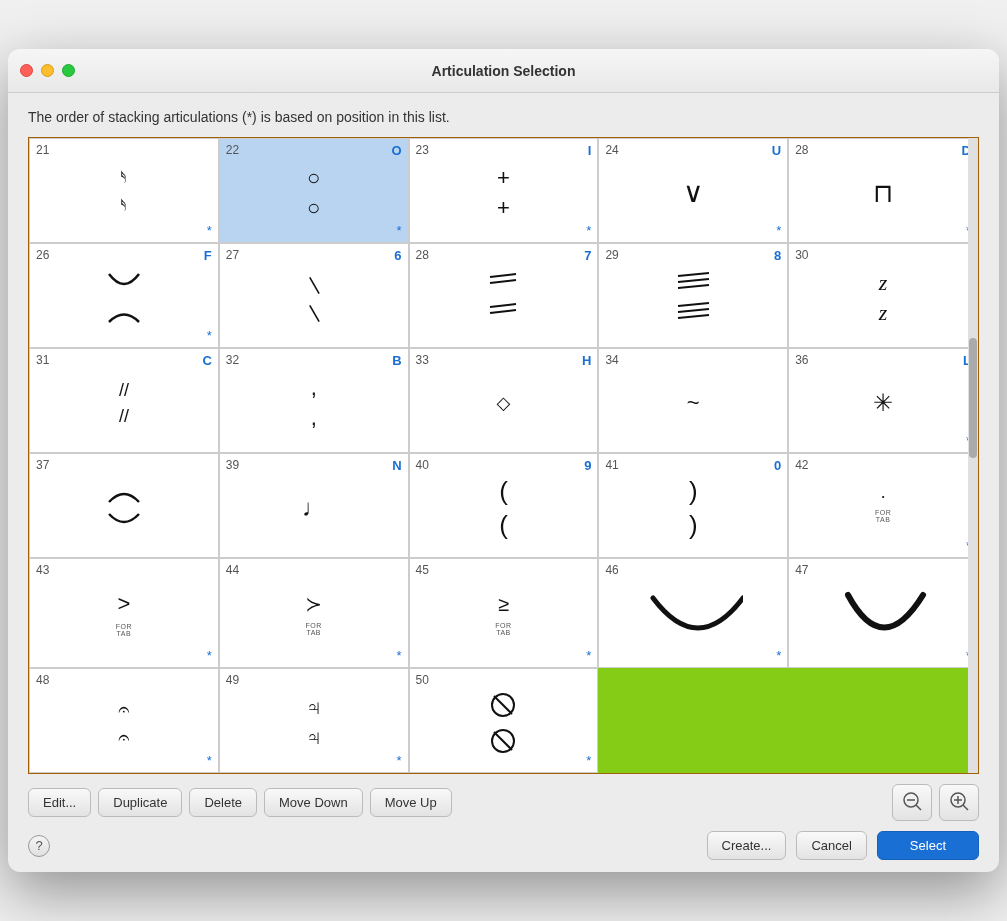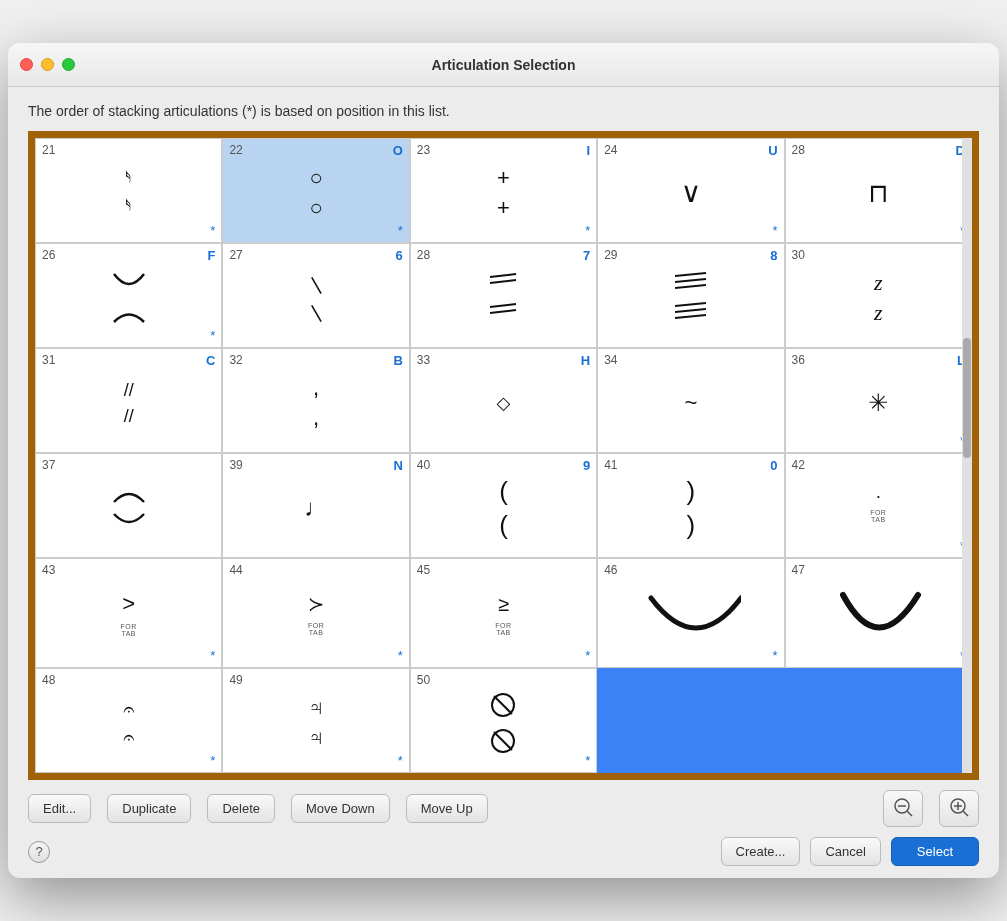--- a/index.html
+++ b/index.html
@@ -50,22 +50,22 @@
     }
     .content {
       padding: 16px 20px 12px;
     }
     .description {
       font-size: 14px;
       color: #333;
       margin-bottom: 12px;
     }
     .grid-container {
-      border: 7px solid #a16207;
-      background: #3b82f6;
+      border: 1px solid #a16207;
+      background: #84cc16;
       overflow: hidden;
       position: relative;
     }
     .grid {
       display: grid;
       grid-template-columns: repeat(5, 1fr);
       width: 100%;
     }
     .cell {
       border: 1px solid #ccc;
@@ -136,21 +136,21 @@
       width: 8px;
       height: 120px;
       background: #aaa;
       border-radius: 4px;
       margin: 2px auto;
       margin-top: 200px;
     }
     .buttons-row1 {
       display: flex;
       align-items: center;
-      gap: 16px;
+      gap: 7px;
       margin-top: 10px;
     }
     .buttons-row2 {
       display: flex;
       align-items: center;
       justify-content: center;
       gap: 10px;
       margin-top: 10px;
     }
     .btn {
@@ -160,21 +160,21 @@
       padding: 6px 14px;
       font-size: 13px;
       cursor: pointer;
       color: #333;
       white-space: nowrap;
     }
     .btn-primary {
       background: #1a6fd4;
       color: white;
       border: 1px solid #1560b8;
-      padding: 6px 25px;
+      padding: 6px 32px;
     }
     .zoom-btn {
       background: linear-gradient(to bottom, #f9f9f9, #e3e3e3);
       border: 1px solid #bbb;
       border-radius: 6px;
       padding: 5px 8px;
       cursor: pointer;
       font-size: 16px;
       line-height: 1;
     }

